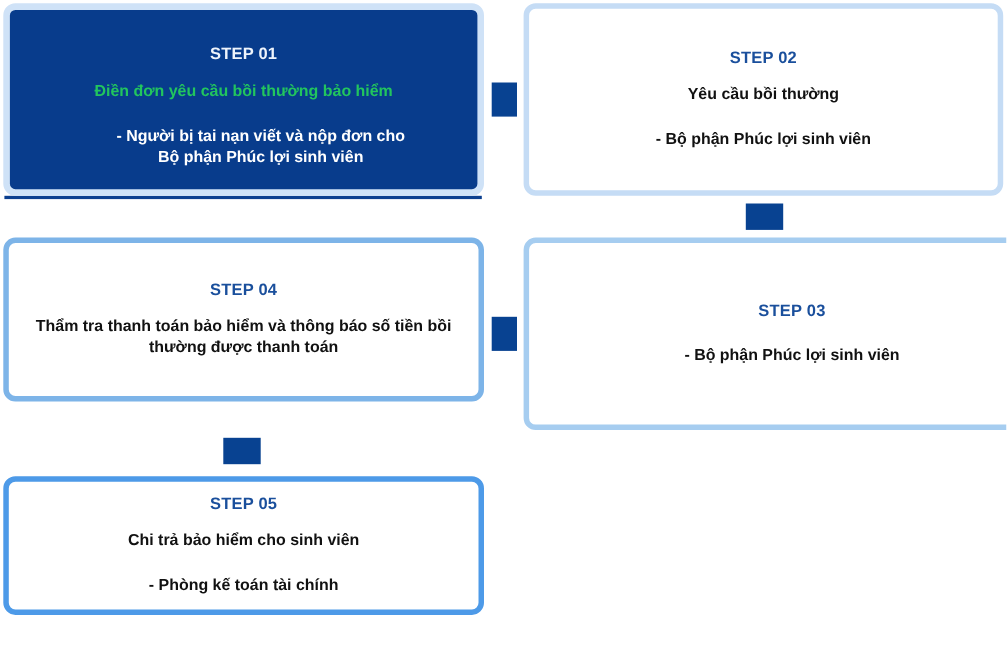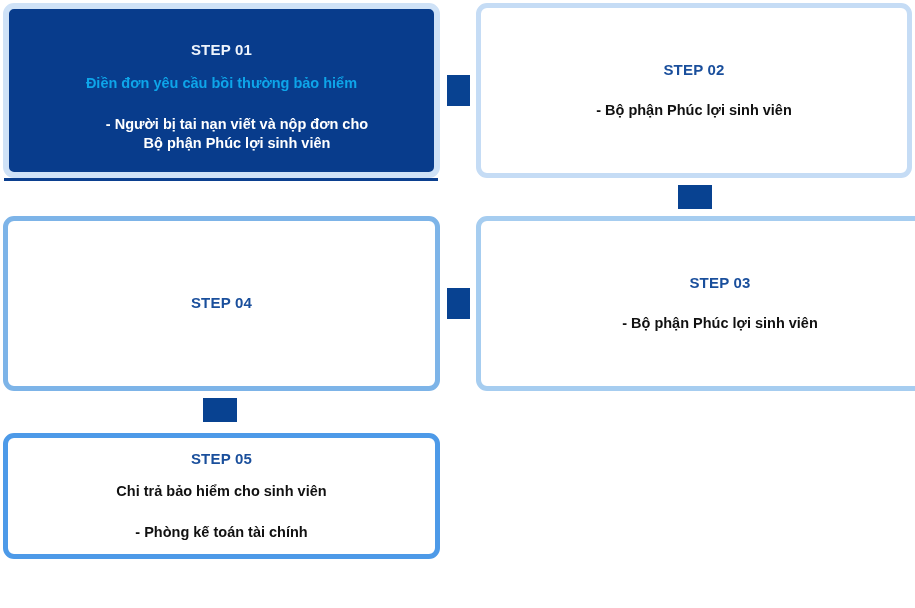--- a/index.html
+++ b/index.html
@@ -52,21 +52,21 @@
 
   .step-title {
     font-size: 14.5px;
     font-weight: bold;
     color: #111111;
     line-height: 1.32;
     margin: 14px 0 0 0;
     max-width: 400px;
   }
   .filled .step-title {
-    color: #0ea5e9;
+    color: #22c55e;
   }
 
   .step-actor {
     font-size: 14.5px;
     font-weight: bold;
     color: #111111;
     line-height: 1.32;
     margin: 22px 0 0 0;
     max-width: 400px;
     white-space: pre-line;
@@ -95,28 +95,30 @@
 
 <div class="underline-rule" style="left: 4px; top: 178px; width: 434px; height: 3px; background: rgb(11, 63, 143);"></div>
     <div class="step-card filled" style="left: 3px; top: 3px; width: 437px; height: 175px; border: 6px solid rgb(207, 226, 247);">
       <div class="step-number">STEP 01</div>
       <div class="step-title">Điền đơn yêu cầu bồi thường bảo hiểm</div>
       <div class="step-actor">- Người bị tai nạn viết và nộp đơn cho
 Bộ phận Phúc lợi sinh viên</div>
     </div>
     <div class="step-card" style="left: 476px; top: 3px; width: 436px; height: 175px; border: 5px solid rgb(197, 220, 245); text-align: center;">
       <div class="step-number">STEP 02</div>
+      <div class="step-title">Yêu cầu bồi thường</div>
       <div class="step-actor">- Bộ phận Phúc lợi sinh viên</div>
     </div>
     <div class="step-card" style="left: 476px; top: 216px; width: 488px; height: 175px; border: 5px solid rgb(166, 205, 240);">
       <div class="step-number">STEP 03</div>
       <div class="step-actor">- Bộ phận Phúc lợi sinh viên</div>
     </div>
-    <div class="step-card" style="left: 3px; top: 216px; width: 437px; height: 175px; border: 5px solid rgb(125, 180, 232);">
+    <div class="step-card" style="left: 3px; top: 216px; width: 437px; height: 149px; border: 5px solid rgb(125, 180, 232);">
       <div class="step-number">STEP 04</div>
+      <div class="step-title">Thẩm tra thanh toán bảo hiểm và thông báo số tiền bồi thường được thanh toán</div>
     </div>
     <div class="step-card" style="left: 3px; top: 433px; width: 437px; height: 126px; border: 5px solid rgb(77, 154, 232);">
       <div class="step-number">STEP 05</div>
       <div class="step-title">Chi trả bảo hiểm cho sinh viên</div>
       <div class="step-actor">- Phòng kế toán tài chính</div>
     </div>
     <div class="connector" style="left: 447px; top: 75px; width: 23px; height: 31px; background: rgb(8, 66, 145);"></div>
     <div class="connector" style="left: 678px; top: 185px; width: 34px; height: 24px; background: rgb(8, 66, 145);"></div>
     <div class="connector" style="left: 447px; top: 288px; width: 23px; height: 31px; background: rgb(8, 66, 145);"></div>
     <div class="connector" style="left: 203px; top: 398px; width: 34px; height: 24px; background: rgb(8, 66, 145);"></div>

